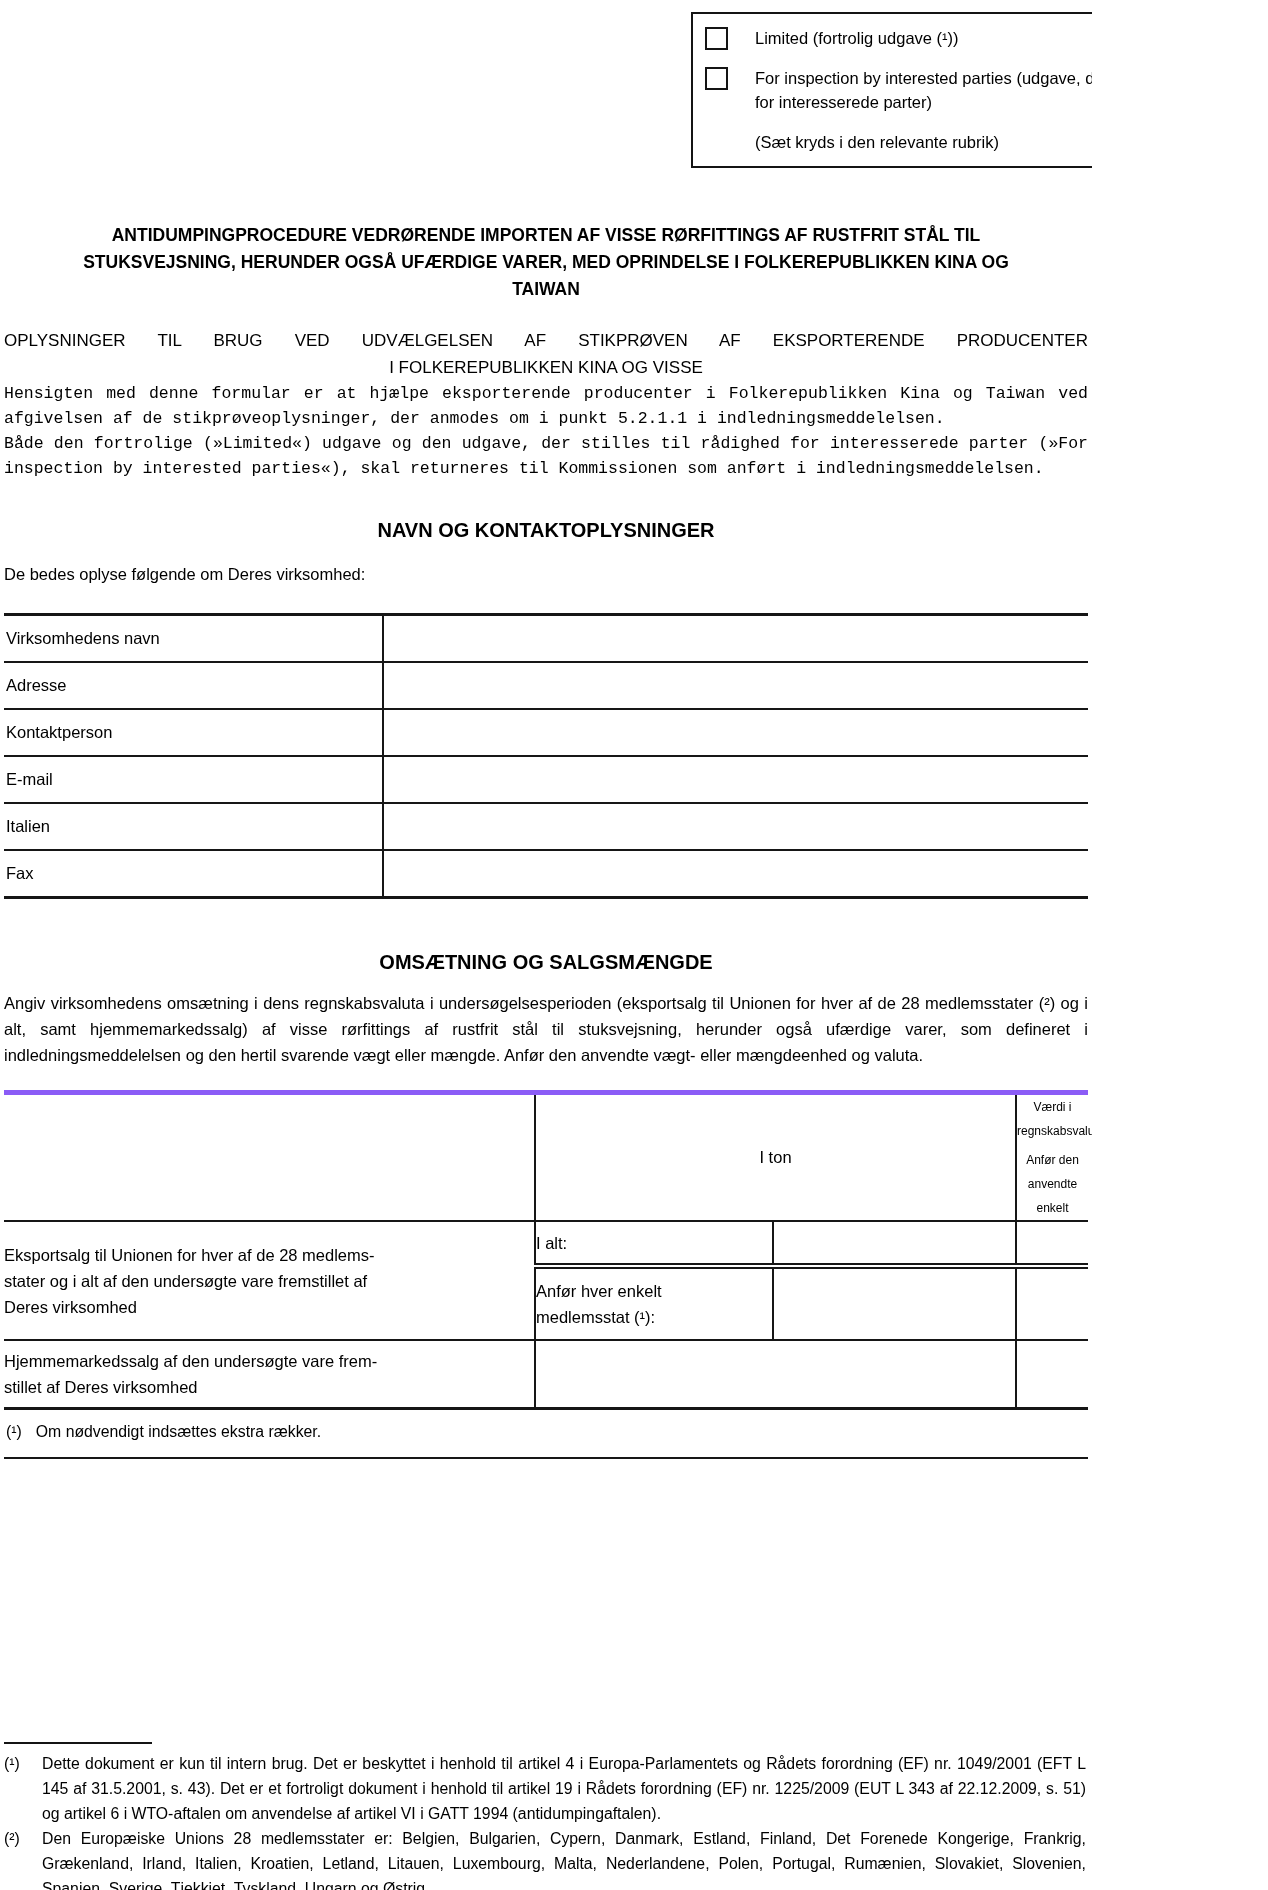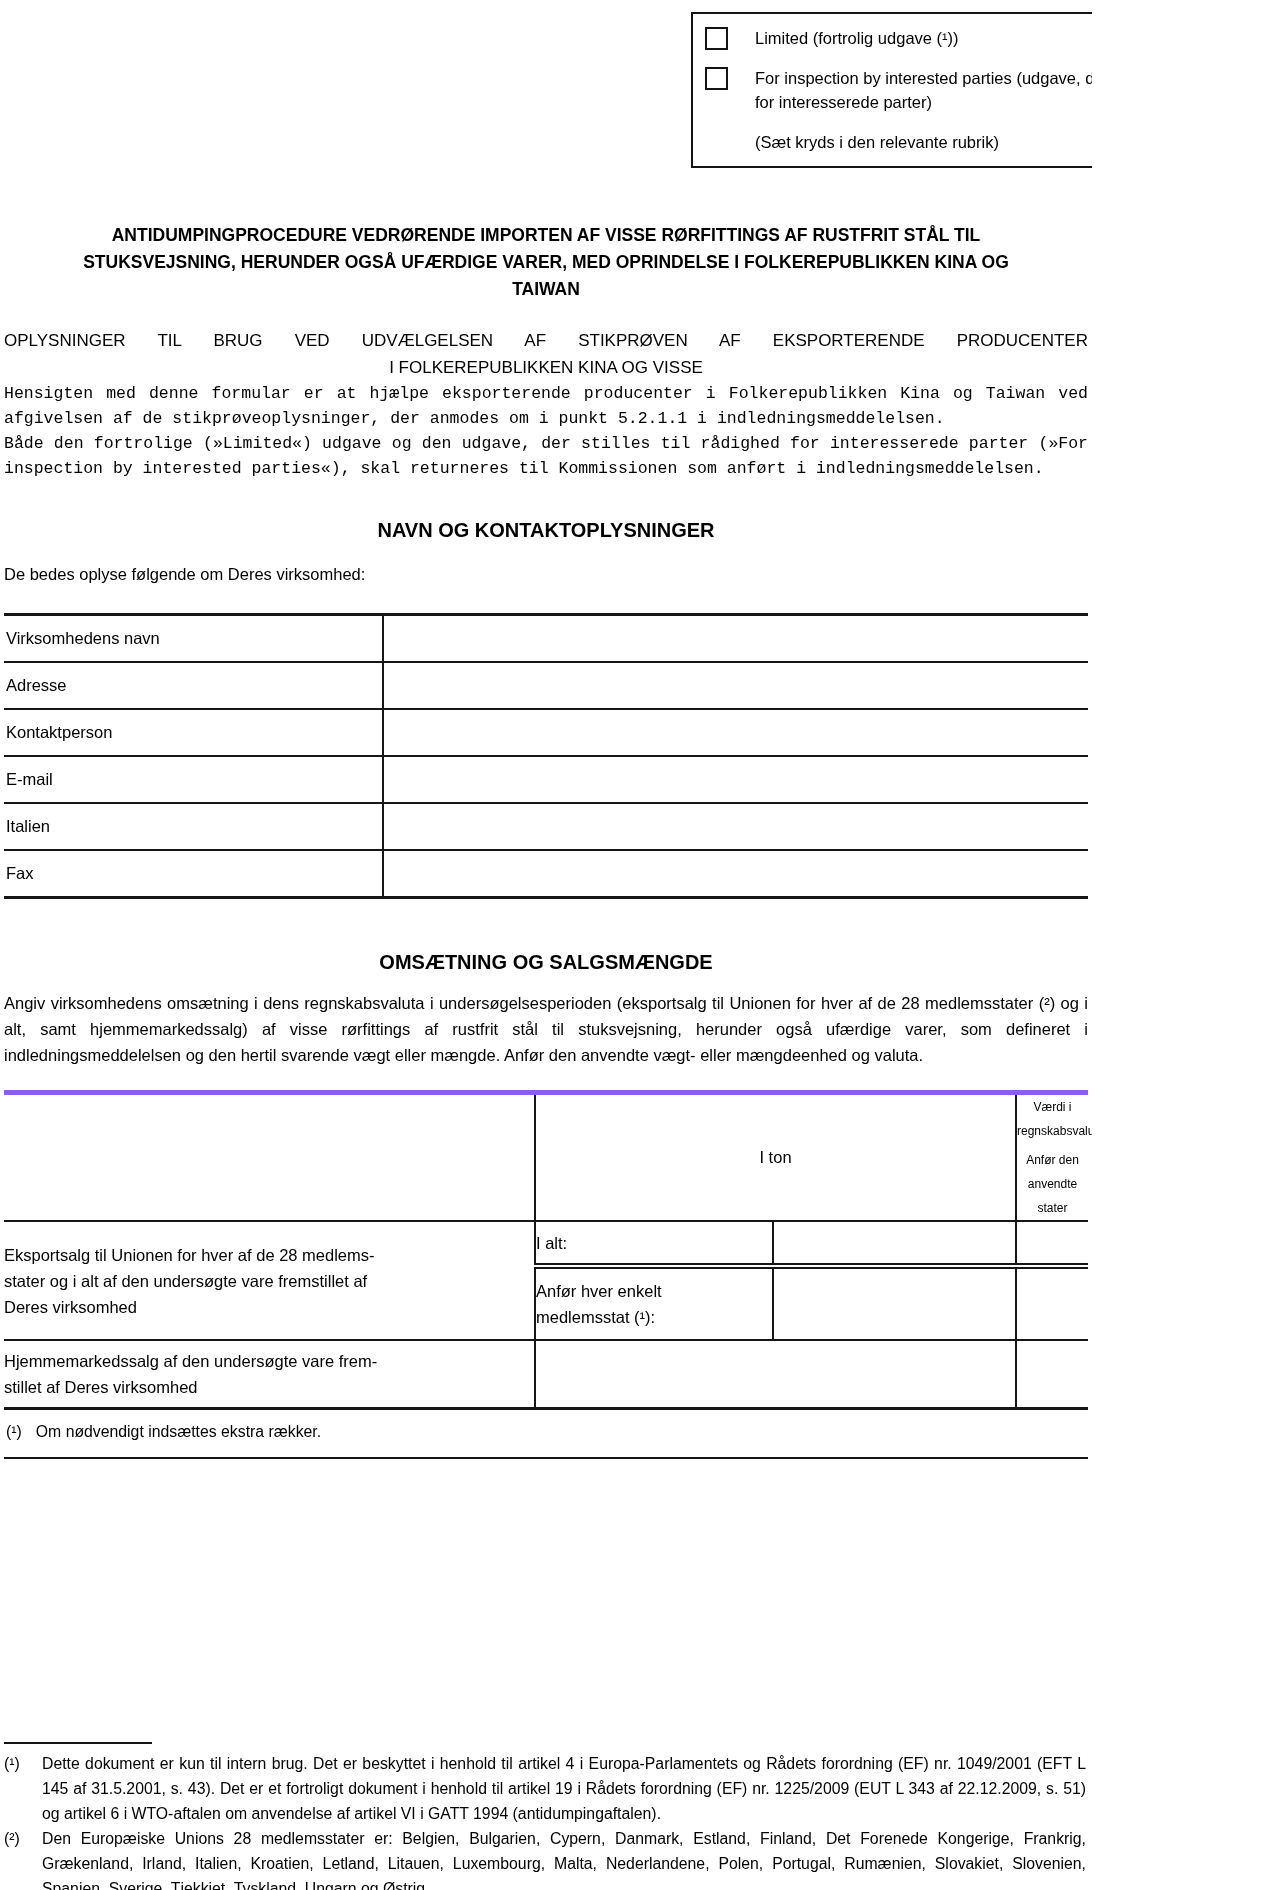--- a/index.html
+++ b/index.html
@@ -186,21 +186,21 @@
         <col style="width:238px;">
         <col style="width:243px;">
         <col>
       </colgroup>
       <tbody>
           <tr class="h-row">
         <td class="bR bB"></td>
         <td class="bR bB h-ton" colspan="2">I ton</td>
         <td class="bB h-value">
           <div>Værdi i regnskabsvaluta</div>
-          <div class="l2">Anfør den anvendte stater</div>
+          <div class="l2">Anfør den anvendte enkelt</div>
         </td>
       </tr>
       <tr class="row-total">
         <td class="bR bB cell-label" rowspan="2">Eksportsalg til Unionen for hver af de 28 medlems-
 stater og i alt af den undersøgte vare fremstillet af
 Deres virksomhed</td>
         <td class="bR bBdbl cell-sub">I alt:</td>
         <td class="bR bBdbl"></td>
         <td class="bBdbl"></td>
       </tr>

